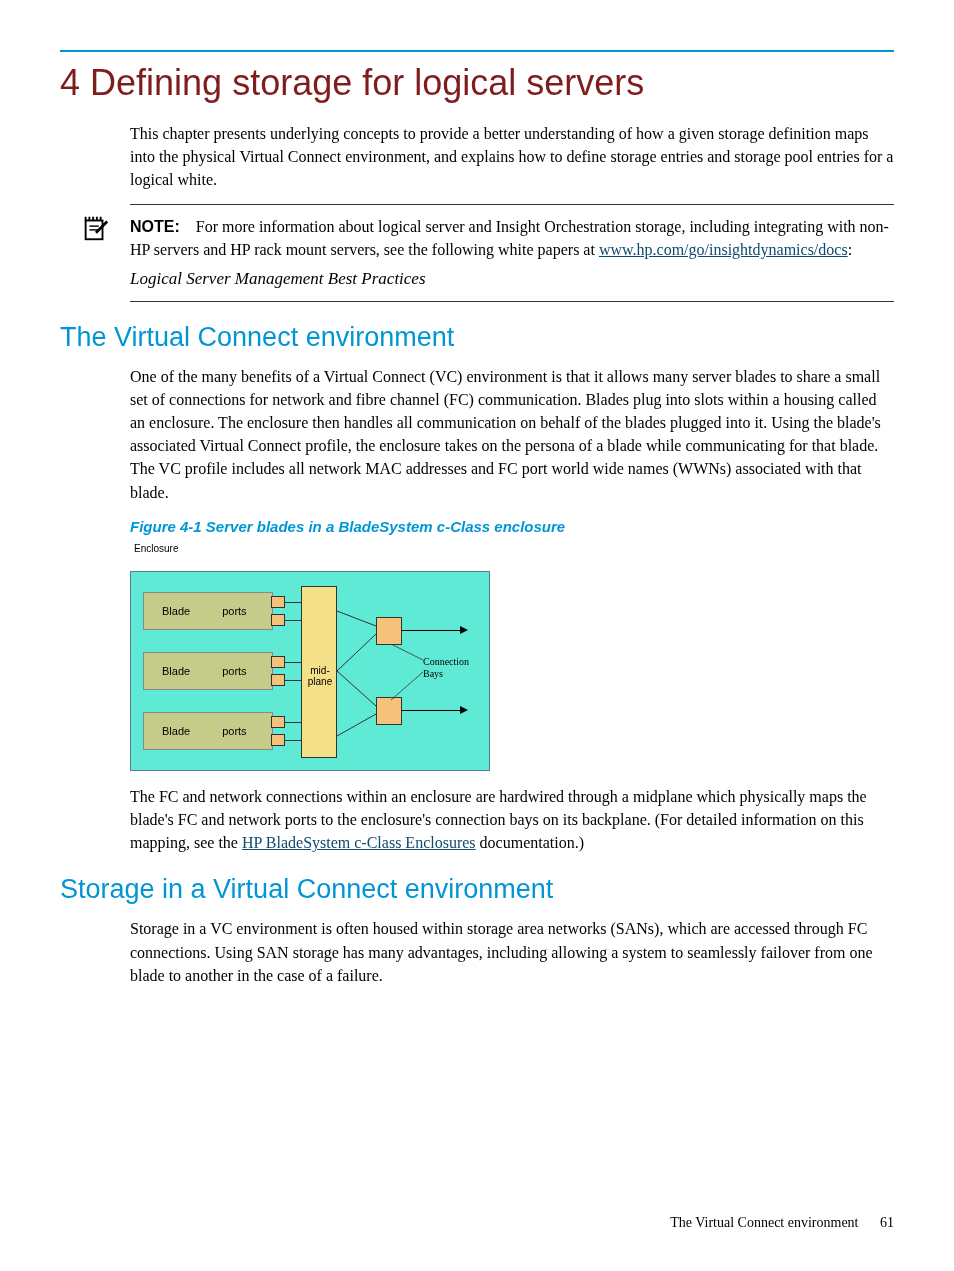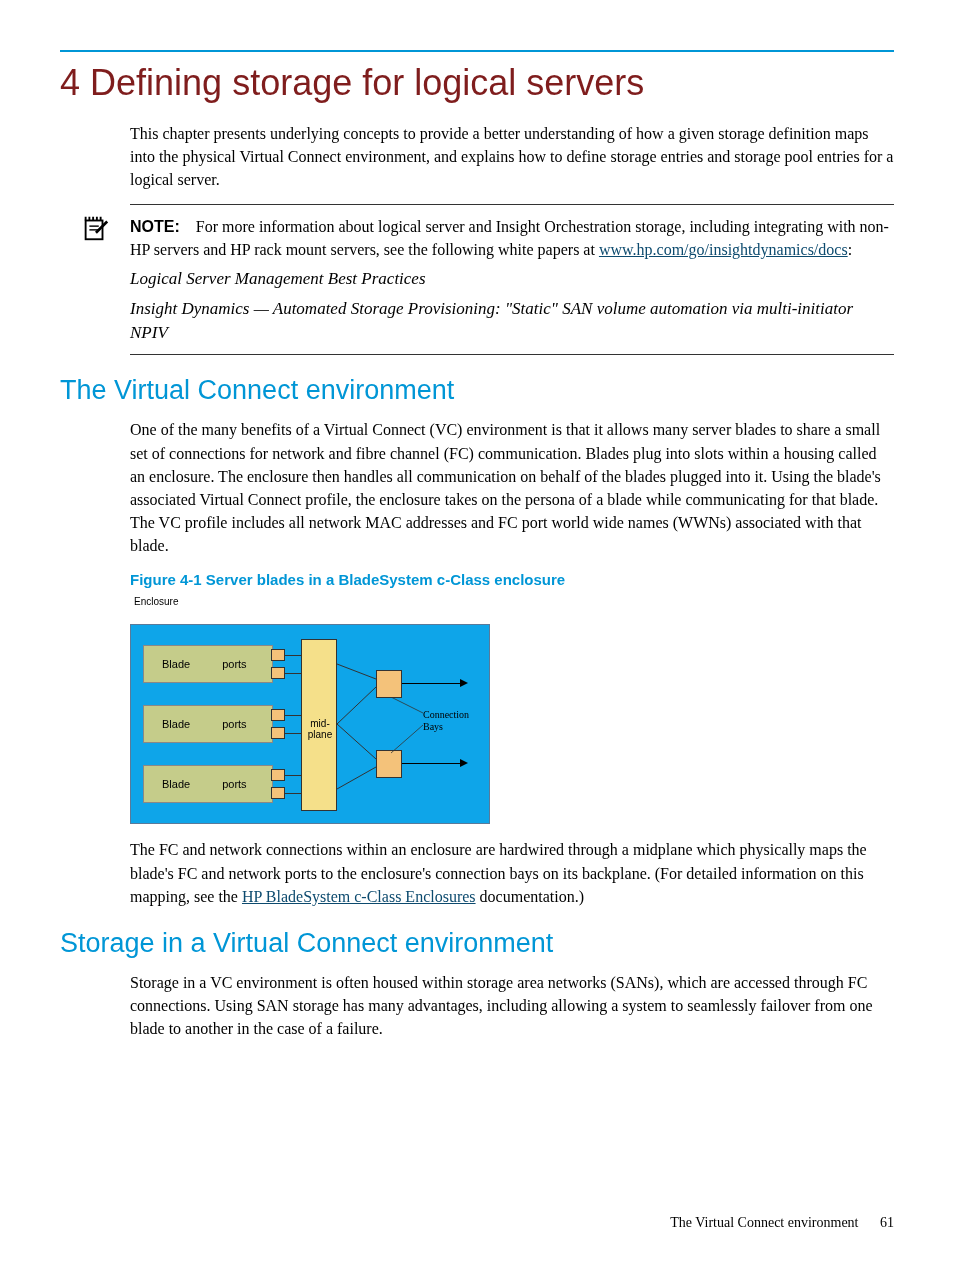--- a/index.html
+++ b/index.html
@@ -73,35 +73,36 @@
     margin-bottom: 12px;
   }
   .figure-caption {
     font-family: 'Trebuchet MS', Arial, sans-serif;
     font-weight: bold;
     font-size: 15px;
     color: #0096d6;
     margin-left: 70px;
     margin-top: 14px;
     margin-bottom: 8px;
+    font-style: italic;
   }
   .figure {
     margin-left: 70px;
     margin-bottom: 14px;
   }
   .enclosure-label {
     font-family: Arial, sans-serif;
     font-size: 10px;
     margin-bottom: 17px;
     margin-left: 4px;
   }
   .diagram {
     width: 360px;
     height: 200px;
-    background: #0ea5e9;
+    background: #5eead4;
     border: 1px solid #5a7a9a;
     position: relative;
   }
   .blade {
     position: absolute;
     left: 12px;
     width: 130px;
     height: 38px;
     background: #c5cc8a;
     border: 1px solid #888;
@@ -173,38 +174,37 @@
 <body>
 
 <div class="page">
   <div class="top-rule"></div>
 
   <h1 class="chapter-title">
     <span>4</span>
     <span>Defining storage for logical servers</span>
   </h1>
 
-  <p class="body-text">This chapter presents underlying concepts to provide a better understanding of how a given storage definition maps into the physical Virtual Connect environment, and explains how to define storage entries and storage pool entries for a logical server.</p>
+  <p class="body-text">This chapter presents underlying concepts to provide a better understanding of how a given storage definition maps into the physical Virtual Connect environment, and explains how to define storage entries and storage pool entries for a logical white.</p>
 
   <div class="note-block">
     <span class="note-icon">
       <svg viewBox="0 0 32 32" width="30" height="30">
         <rect x="6" y="8" width="18" height="20" fill="none" stroke="#000" stroke-width="2"></rect>
         <path d="M6 8 L6 4 M10 8 L10 4 M14 8 L14 4 M18 8 L18 4 M22 8 L22 4" stroke="#000" stroke-width="2"></path>
         <line x1="10" y1="14" x2="20" y2="14" stroke="#000" stroke-width="1.5"></line>
         <line x1="10" y1="18" x2="20" y2="18" stroke="#000" stroke-width="1.5"></line>
         <path d="M16 20 L28 8 L30 10 L18 22 Z" fill="#000"></path>
       </svg>
     </span>
     <p class="note-text">
       <span class="note-label">NOTE:</span>&nbsp;&nbsp;&nbsp;
       <span>For more information about logical server and Insight Orchestration storage, including integrating with non-HP servers and HP rack mount servers, see the following white papers at </span><a class="link">www.hp.com/go/insightdynamics/docs</a><span>:</span>
     </p>
     <p class="italic-ref">Logical Server Management Best Practices</p>
-    <p class="italic-ref">Insight Dynamics — Automated Storage Provisioning: "Static" SAN volume automation via multi-initiator NPIV</p>
   </div>
 
   <h2 class="section-title">The Virtual Connect environment</h2>
 
   <p class="body-text">One of the many benefits of a Virtual Connect (VC) environment is that it allows many server blades to share a small set of connections for network and fibre channel (FC) communication. Blades plug into slots within a housing called an enclosure. The enclosure then handles all communication on behalf of the blades plugged into it. Using the blade's associated Virtual Connect profile, the enclosure takes on the persona of a blade while communicating for that blade. The VC profile includes all network MAC addresses and FC port world wide names (WWNs) associated with that blade.</p>
 
   <p class="figure-caption">Figure 4-1 Server blades in a BladeSystem c-Class enclosure</p>
 
   <div class="figure">
     <div class="enclosure-label">Enclosure</div>

